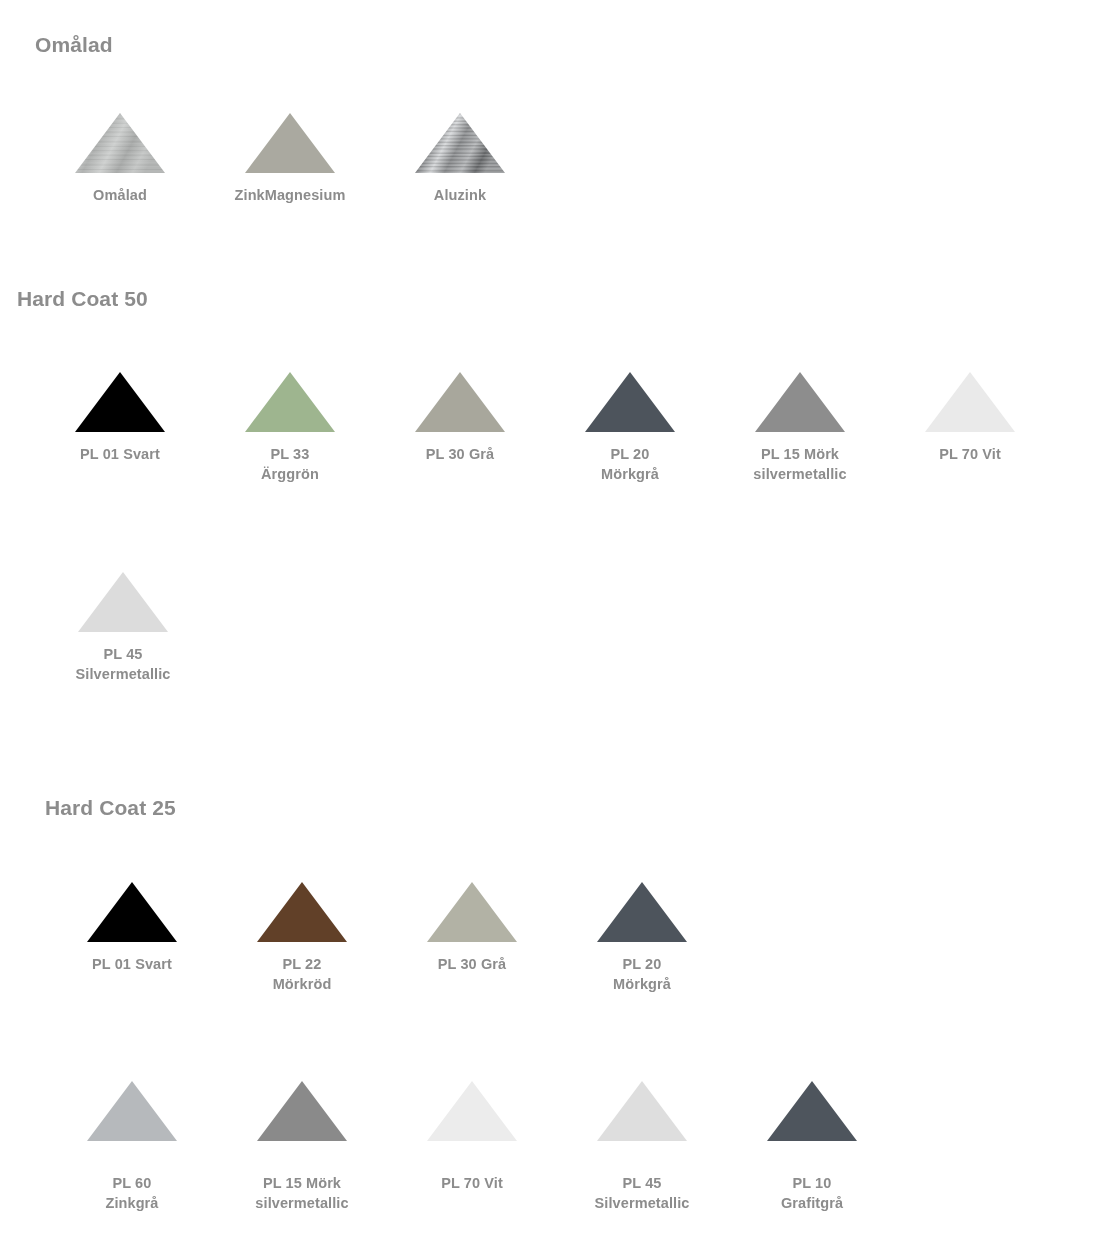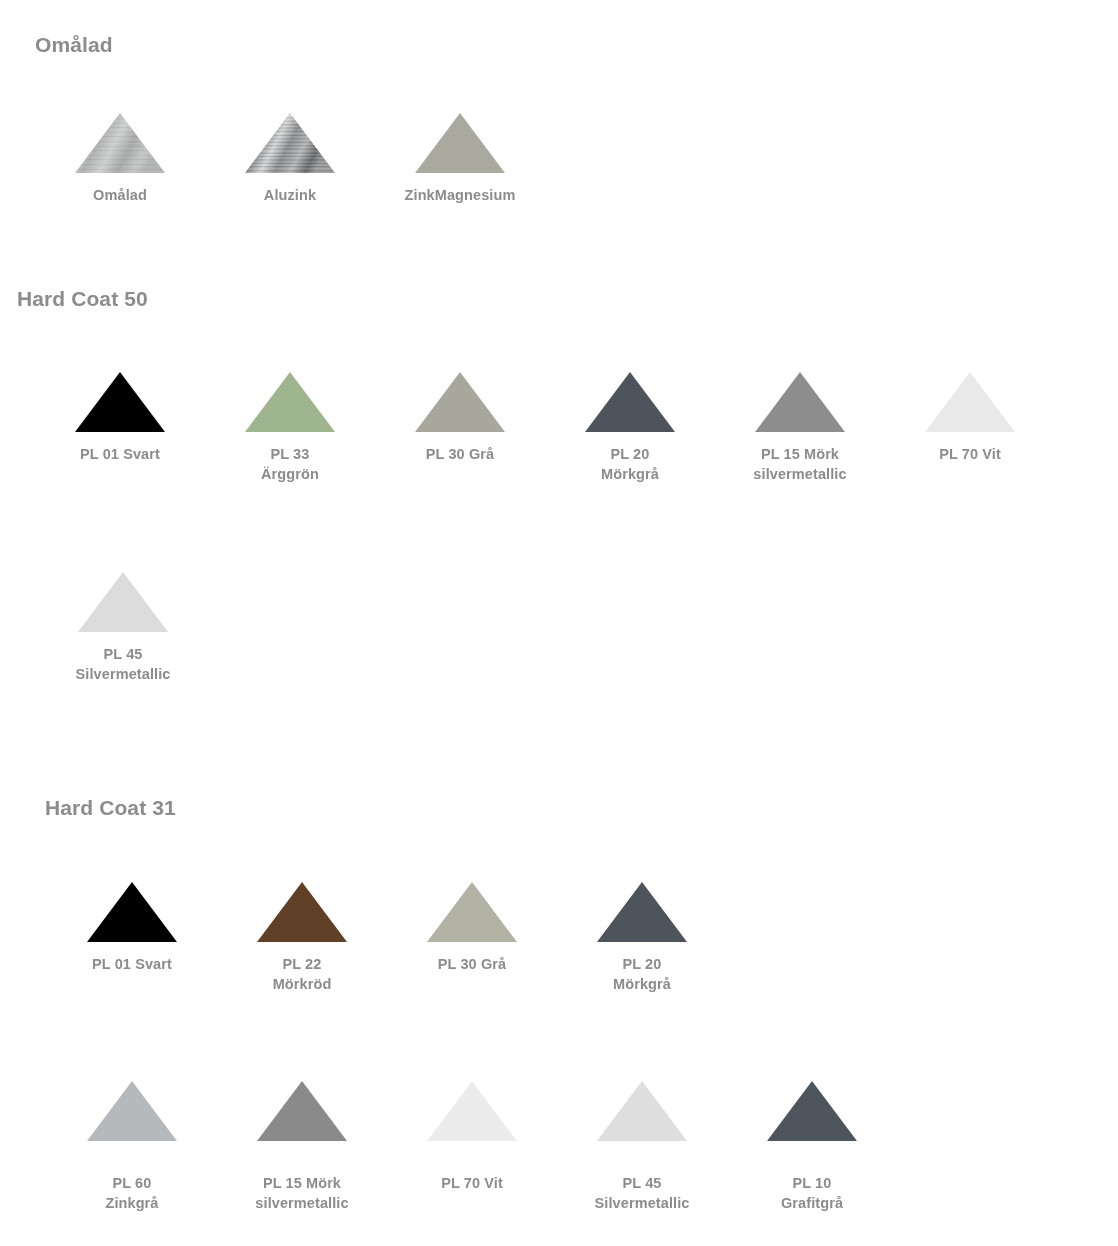--- a/index.html
+++ b/index.html
@@ -131,20 +131,28 @@
               <rect x="0" y="46.15" width="90" height="0.8" fill="#000000" opacity="0.07"></rect>
               <rect x="0" y="48.86" width="90" height="0.8" fill="#ffffff" opacity="0.07"></rect>
               <rect x="0" y="51.57" width="90" height="0.8" fill="#000000" opacity="0.07"></rect>
               <rect x="0" y="53.28" width="90" height="0.8" fill="#ffffff" opacity="0.07"></rect>
               <rect x="0" y="55.98" width="90" height="0.8" fill="#000000" opacity="0.07"></rect>
               <rect x="0" y="57.69" width="90" height="0.8" fill="#ffffff" opacity="0.07"></rect>
             </g>
           </svg>
         </div>
         <div class="swatch-label">Omålad</div>
+      </div>
+      <div class="swatch">
+        <div class="tri-wrap">
+          <svg viewBox="0 0 90 60" preserveAspectRatio="none">
+            <polygon points="45,0 90,60 0,60" fill="#aaa9a0"></polygon>
+          </svg>
+        </div>
+        <div class="swatch-label">ZinkMagnesium</div>
       </div>
       <div class="swatch">
         <div class="tri-wrap">
           <svg viewBox="0 0 90 60" preserveAspectRatio="none">
             <defs>
               <linearGradient id="mg2" x1="0" y1="0" x2="1" y2="0.35">
                 <stop offset="0%" stop-color="#6f7173"></stop>
                 <stop offset="14%" stop-color="#b9bbbd"></stop>
                 <stop offset="30%" stop-color="#7e8082"></stop>
                 <stop offset="46%" stop-color="#d7d9db"></stop>
@@ -193,28 +201,20 @@
               <rect x="0" y="51.78" width="90" height="1.3" fill="#ffffff" opacity="0.13"></rect>
               <rect x="0" y="52.94" width="90" height="1.3" fill="#000000" opacity="0.13"></rect>
               <rect x="0" y="55.11" width="90" height="1.3" fill="#ffffff" opacity="0.13"></rect>
               <rect x="0" y="57.27" width="90" height="1.3" fill="#000000" opacity="0.13"></rect>
               <rect x="0" y="58.44" width="90" height="1.3" fill="#ffffff" opacity="0.13"></rect>
             </g>
           </svg>
         </div>
         <div class="swatch-label">Aluzink</div>
       </div>
-      <div class="swatch">
-        <div class="tri-wrap">
-          <svg viewBox="0 0 90 60" preserveAspectRatio="none">
-            <polygon points="45,0 90,60 0,60" fill="#aaa9a0"></polygon>
-          </svg>
-        </div>
-        <div class="swatch-label">ZinkMagnesium</div>
-      </div>
     </div>
 
   <h2 class="section-title" id="section-hc50-title">Hard Coat 50</h2>
   <div class="swatch-row" id="row-hc50-a">
       <div class="swatch">
         <div class="tri-wrap">
           <svg viewBox="0 0 90 60" preserveAspectRatio="none">
             <polygon points="45,0 90,60 0,60" fill="#000000"></polygon>
           </svg>
         </div>
@@ -269,21 +269,21 @@
         <div class="tri-wrap">
           <svg viewBox="0 0 90 60" preserveAspectRatio="none">
             <polygon points="45,0 90,60 0,60" fill="#dcdcdc"></polygon>
           </svg>
         </div>
         <div class="swatch-label">PL 45
 Silvermetallic</div>
       </div>
     </div>
 
-  <h2 class="section-title" id="section-hc25-title">Hard Coat 31</h2>
+  <h2 class="section-title" id="section-hc25-title">Hard Coat 25</h2>
   <div class="swatch-row" id="row-hc25-a">
       <div class="swatch">
         <div class="tri-wrap">
           <svg viewBox="0 0 90 60" preserveAspectRatio="none">
             <polygon points="45,0 90,60 0,60" fill="#000000"></polygon>
           </svg>
         </div>
         <div class="swatch-label">PL 01 Svart</div>
       </div>
       <div class="swatch">

